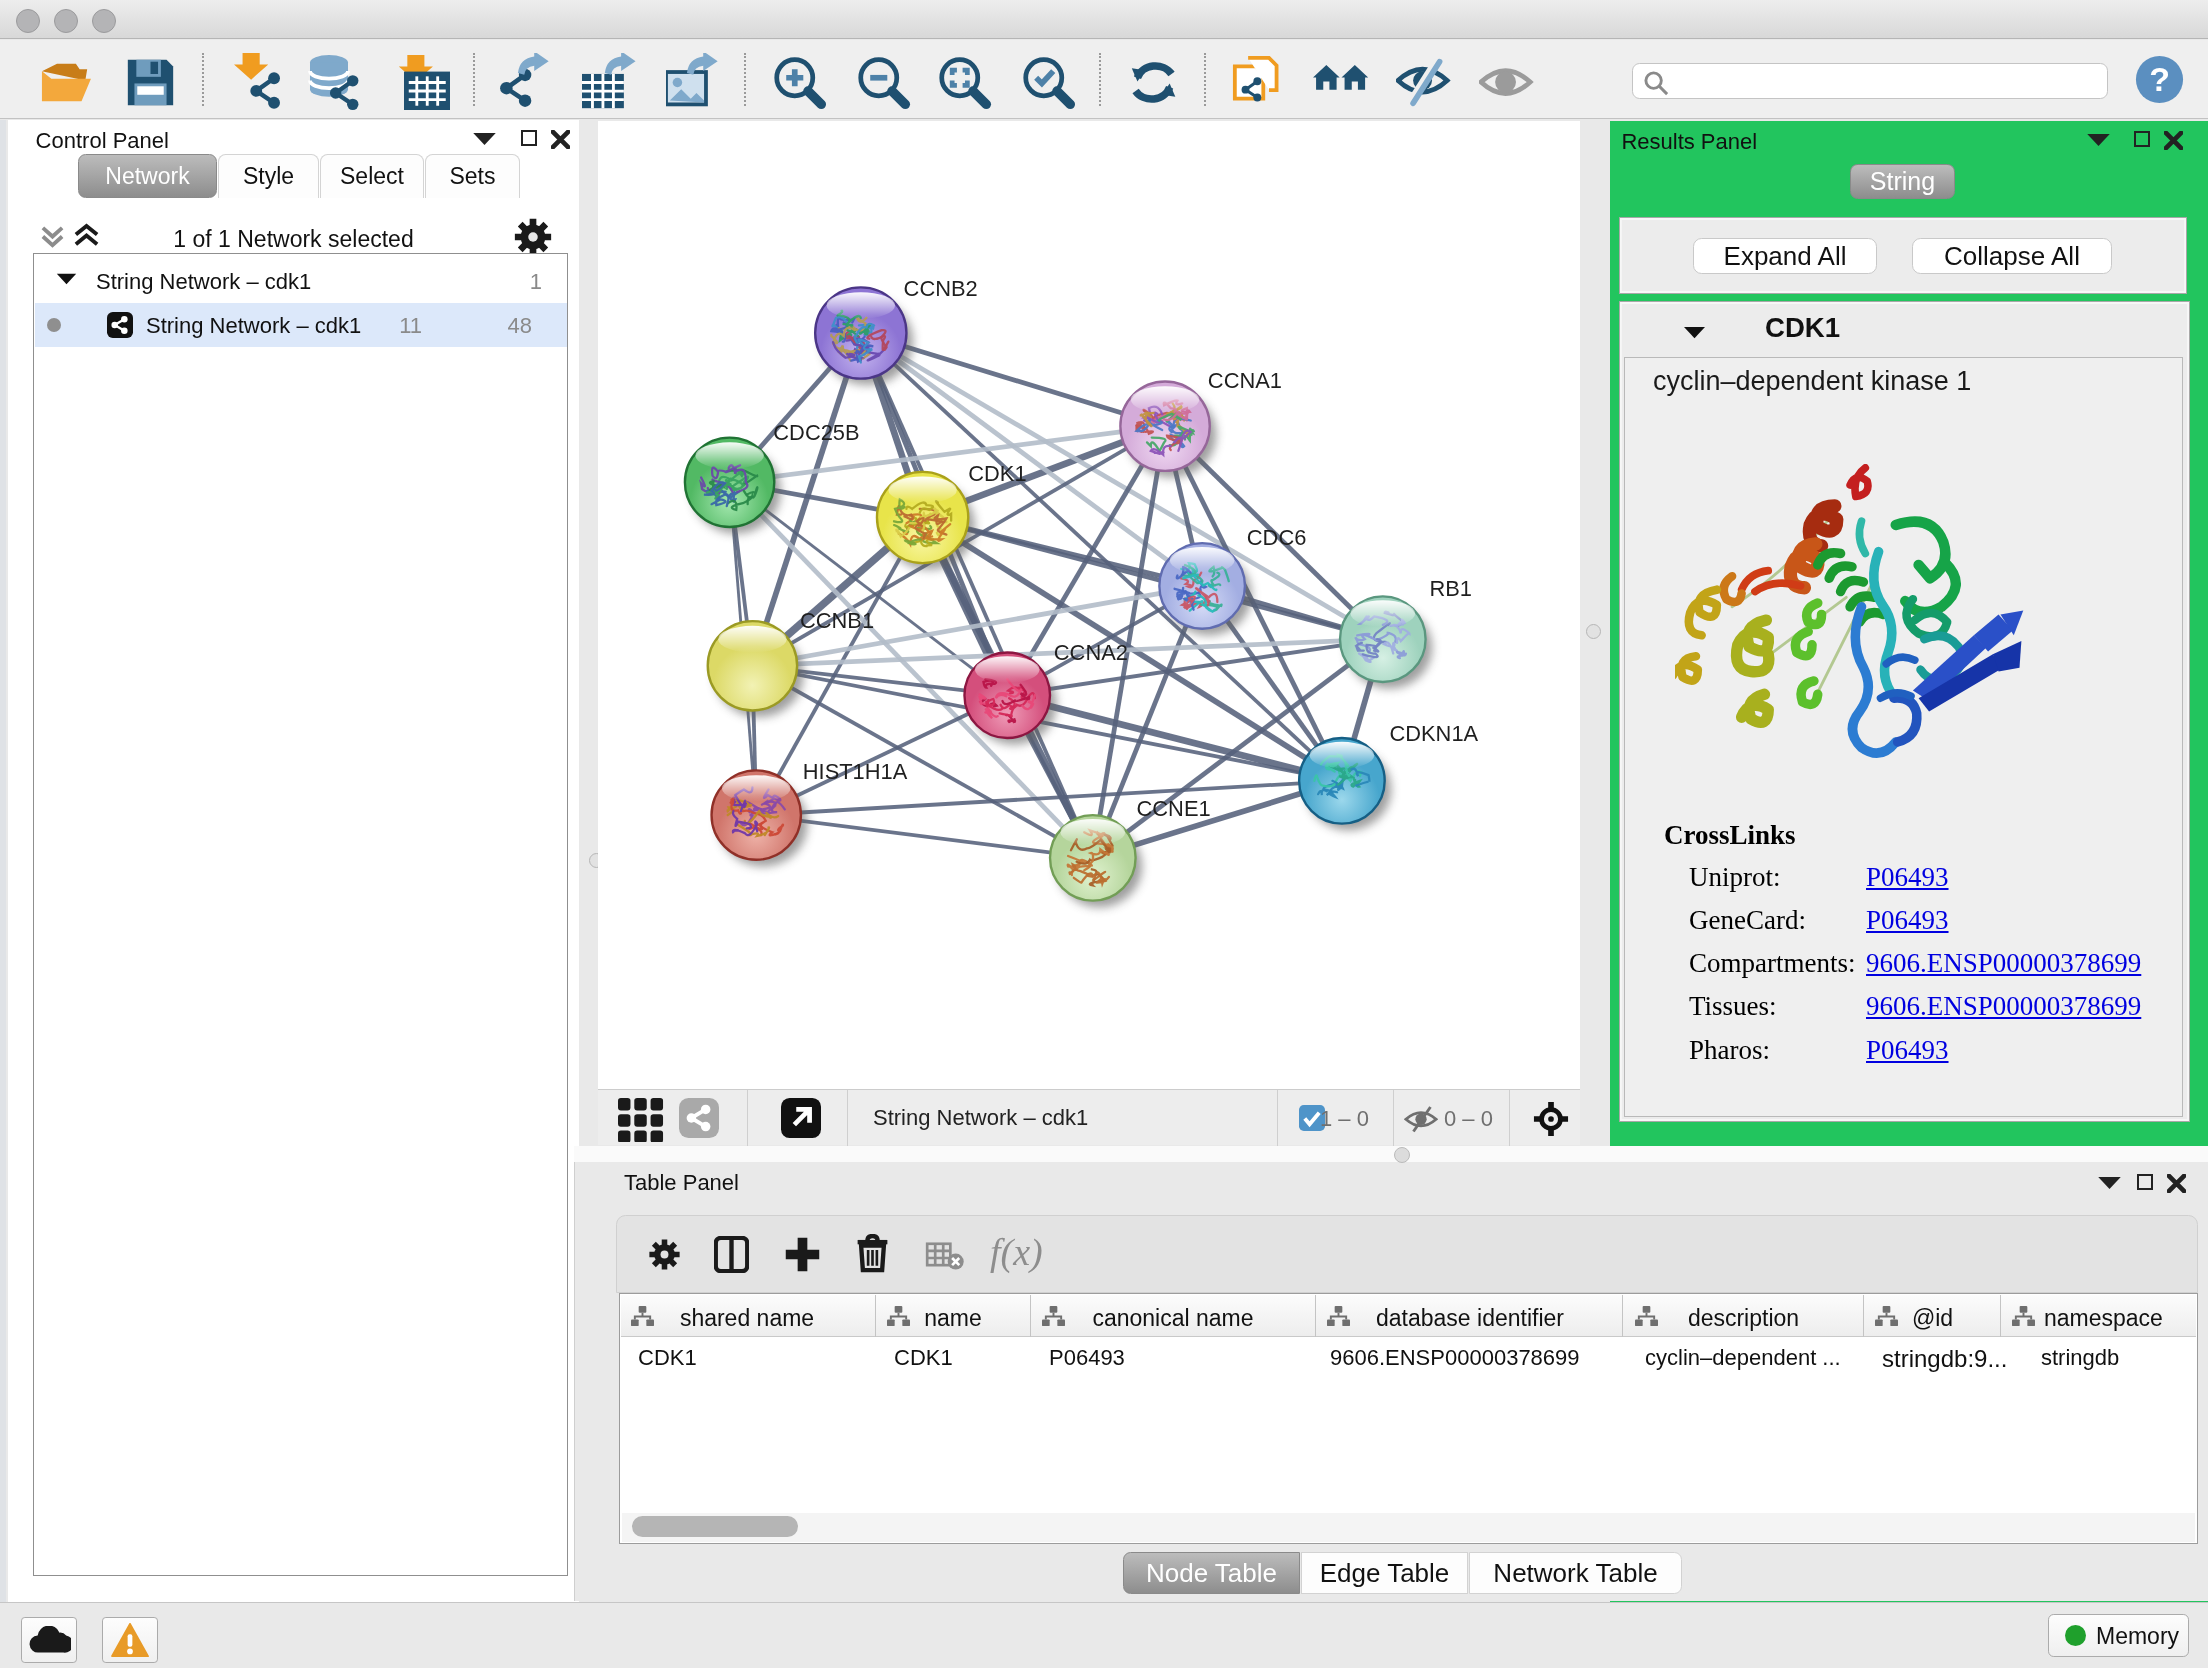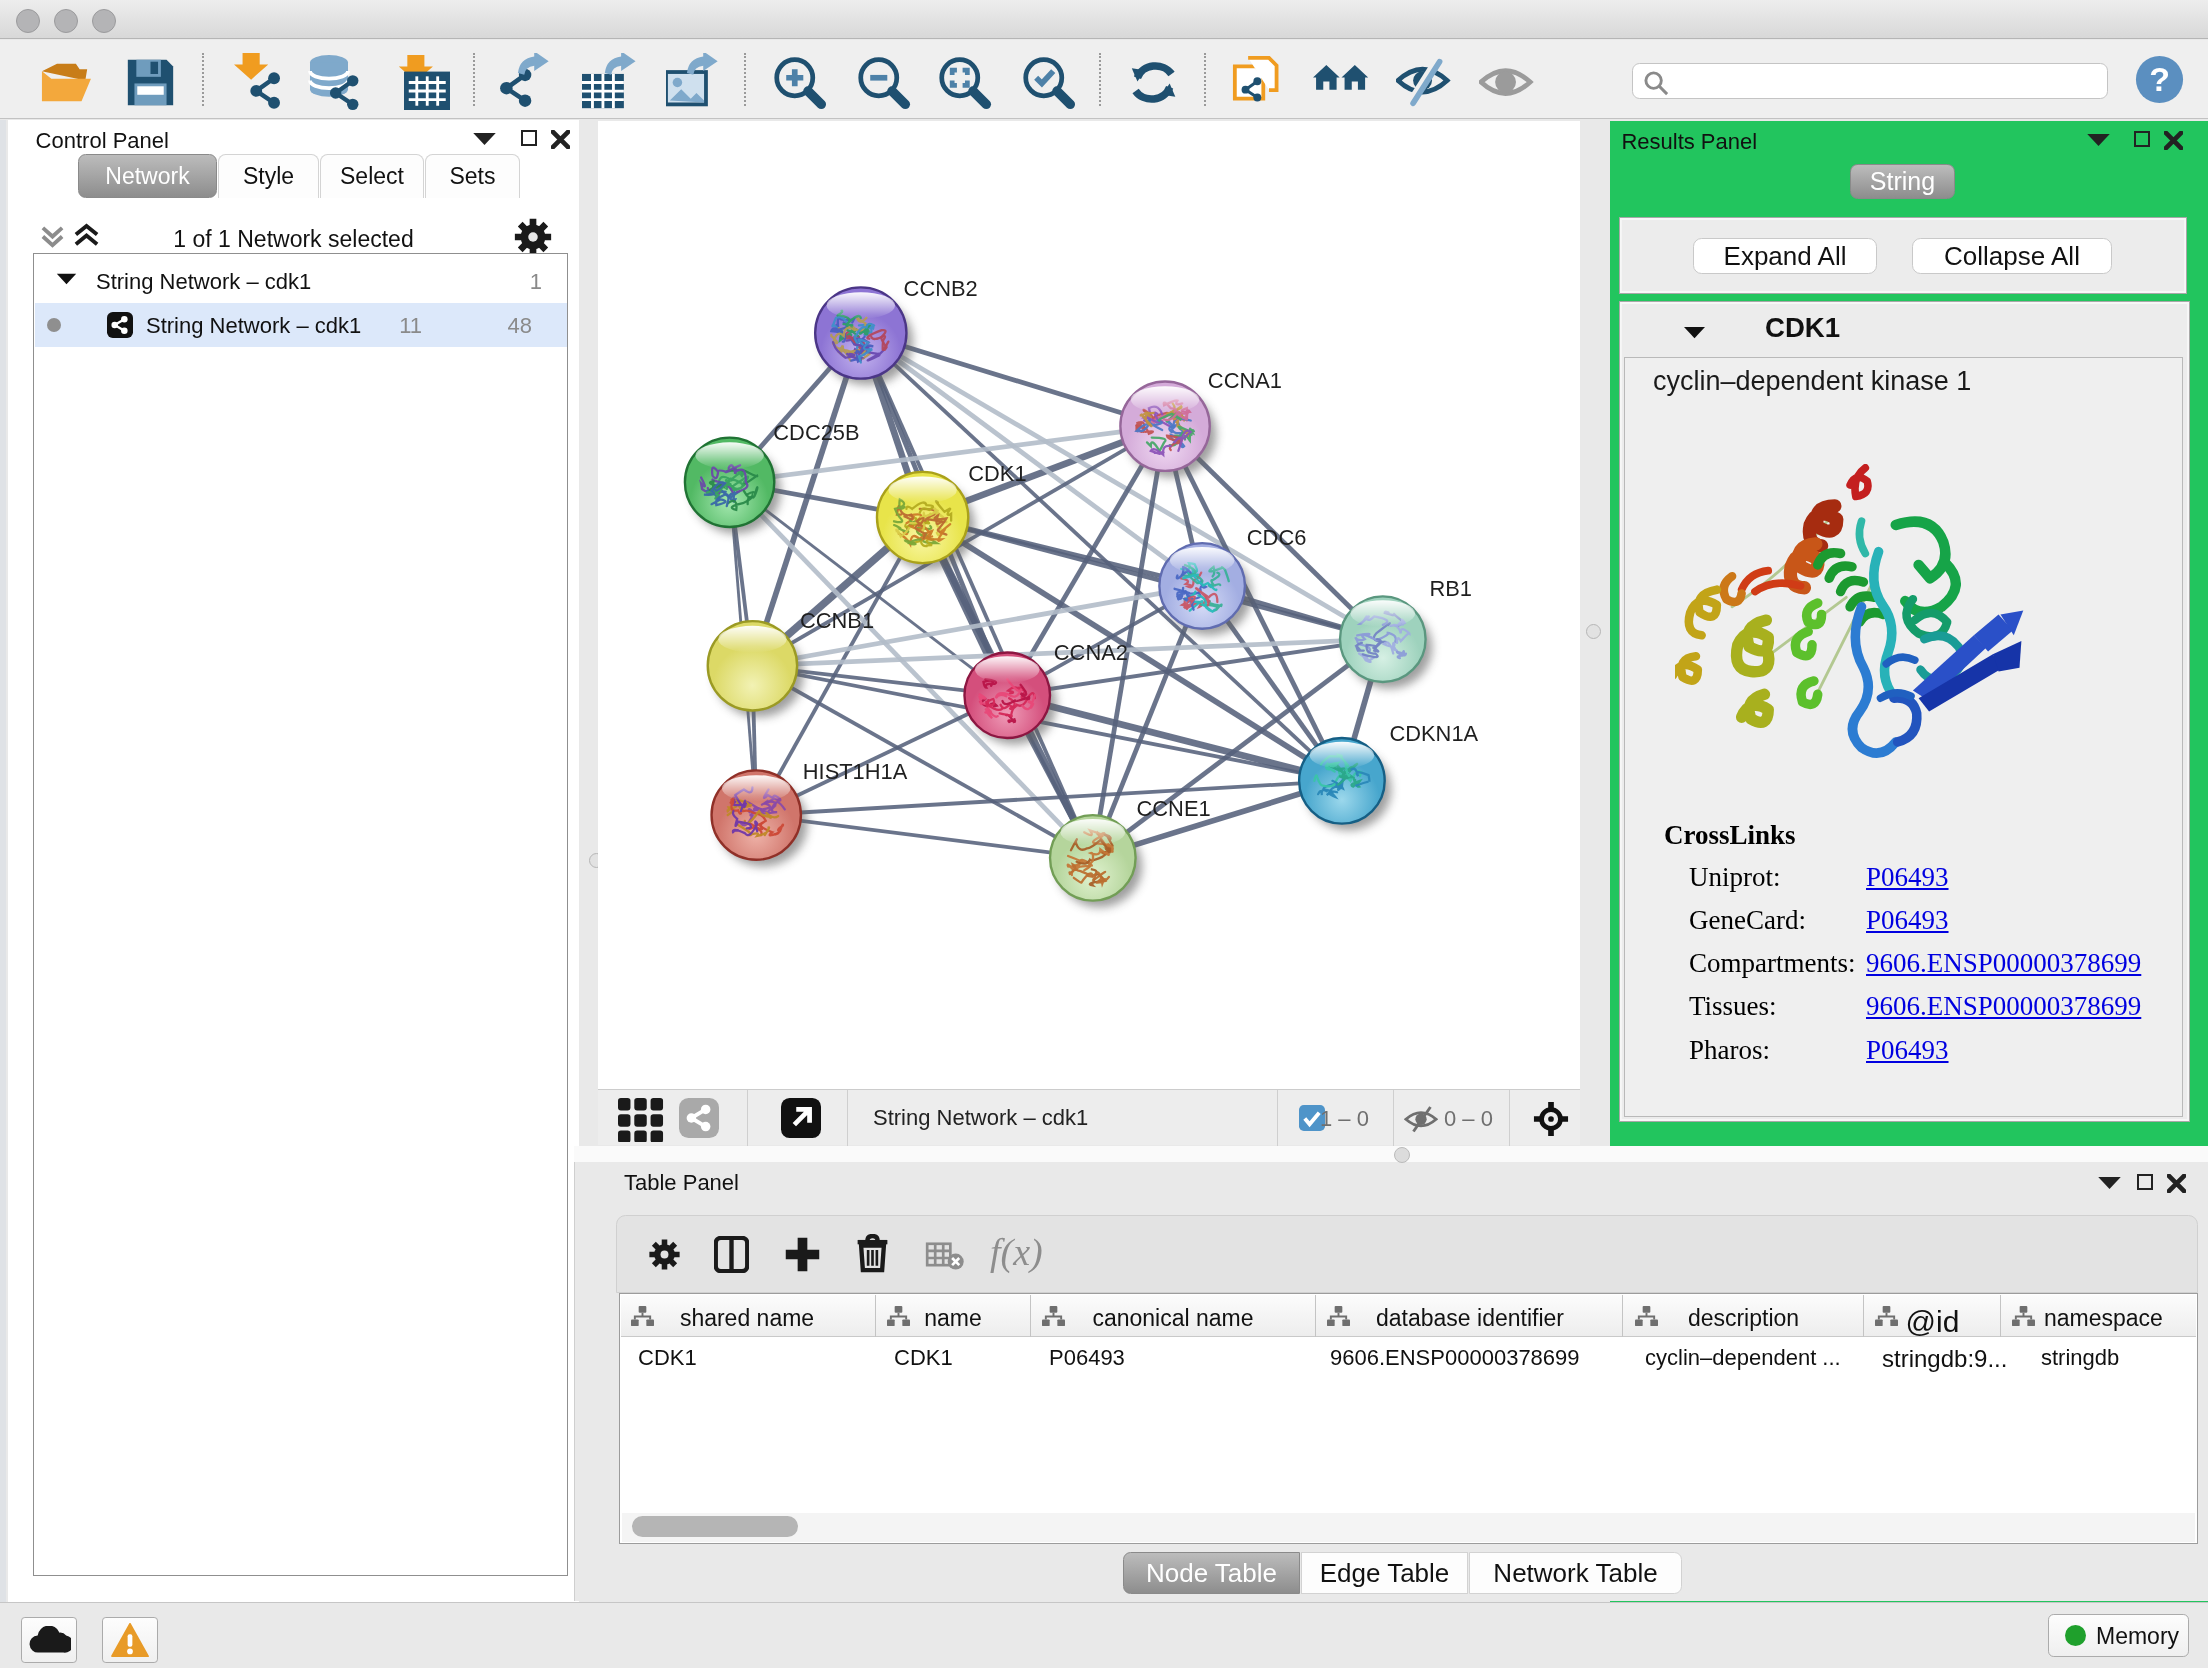--- a/index.html
+++ b/index.html
@@ -807,21 +807,21 @@
 <div class="abs" style="left:1053px;top:143px;width:231px;text-align:center;font-size:23px;color:#111;overflow:hidden;white-space:nowrap;">description</div>
 <div class="abs" style="left:1425px;top:133px;width:1px;height:42px;background:#c4c4c4;"></div>
 <svg class="abs" style="left:1299px;top:143px;" width="25" height="23" viewBox="0 0 26 24">
       <g fill="#6f6f6f">
         <rect x="9" y="1" width="8" height="7" rx="1"></rect>
         <rect x="1" y="15" width="8" height="7" rx="1"></rect>
         <rect x="17" y="15" width="8" height="7" rx="1"></rect>
         <path d="M13 8 v4 M5 15 v-3 h16 v3" stroke="#6f6f6f" stroke-width="2" fill="none"></path>
       </g>
     </svg>
-<div class="abs" style="left:1294px;top:143px;width:127px;text-align:center;font-size:30px;color:#111;overflow:hidden;white-space:nowrap;">@id</div>
+<div class="abs" style="left:1294px;top:143px;width:127px;text-align:center;font-size:23px;color:#111;overflow:hidden;white-space:nowrap;">@id</div>
 <svg class="abs" style="left:1436px;top:143px;" width="25" height="23" viewBox="0 0 26 24">
       <g fill="#6f6f6f">
         <rect x="9" y="1" width="8" height="7" rx="1"></rect>
         <rect x="1" y="15" width="8" height="7" rx="1"></rect>
         <rect x="17" y="15" width="8" height="7" rx="1"></rect>
         <path d="M13 8 v4 M5 15 v-3 h16 v3" stroke="#6f6f6f" stroke-width="2" fill="none"></path>
       </g>
     </svg>
 <div class="abs" style="left:1469px;top:143px;width:165px;font-size:23px;color:#111;overflow:hidden;white-space:nowrap;">namespace</div>
 <div class="abs" style="left:63px;top:183px;font-size:22px;color:#111;white-space:nowrap;">CDK1</div>

